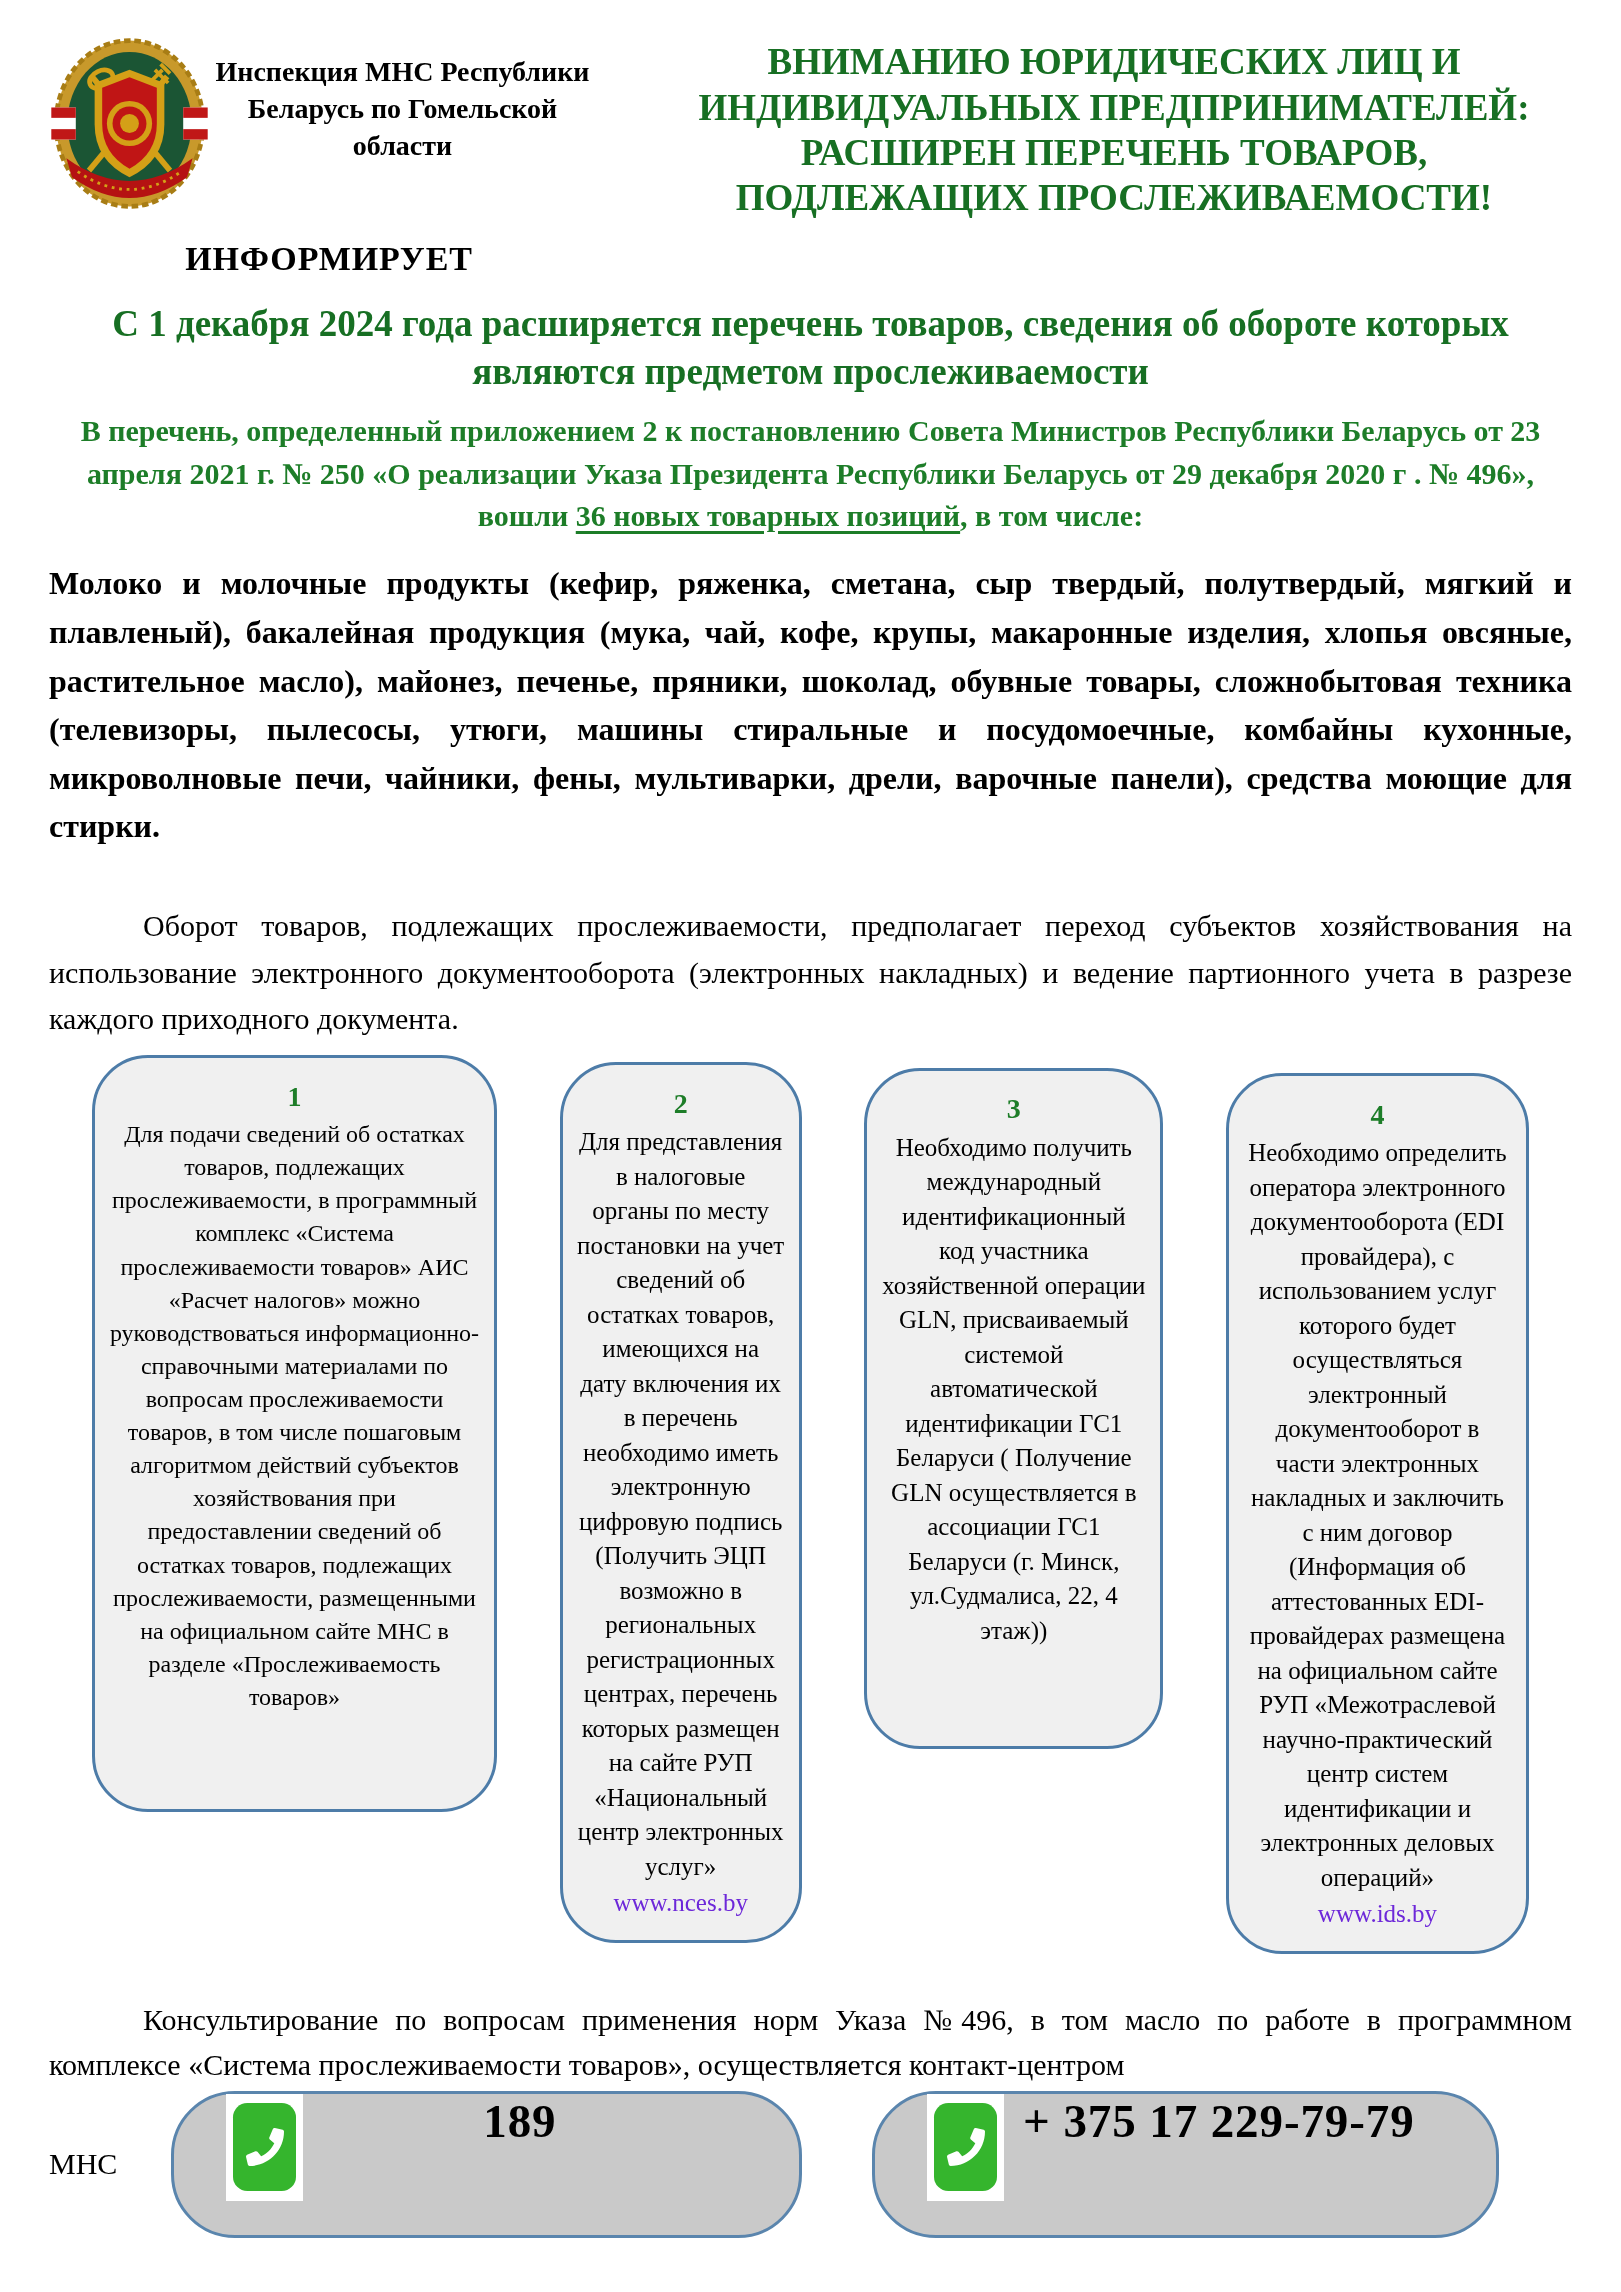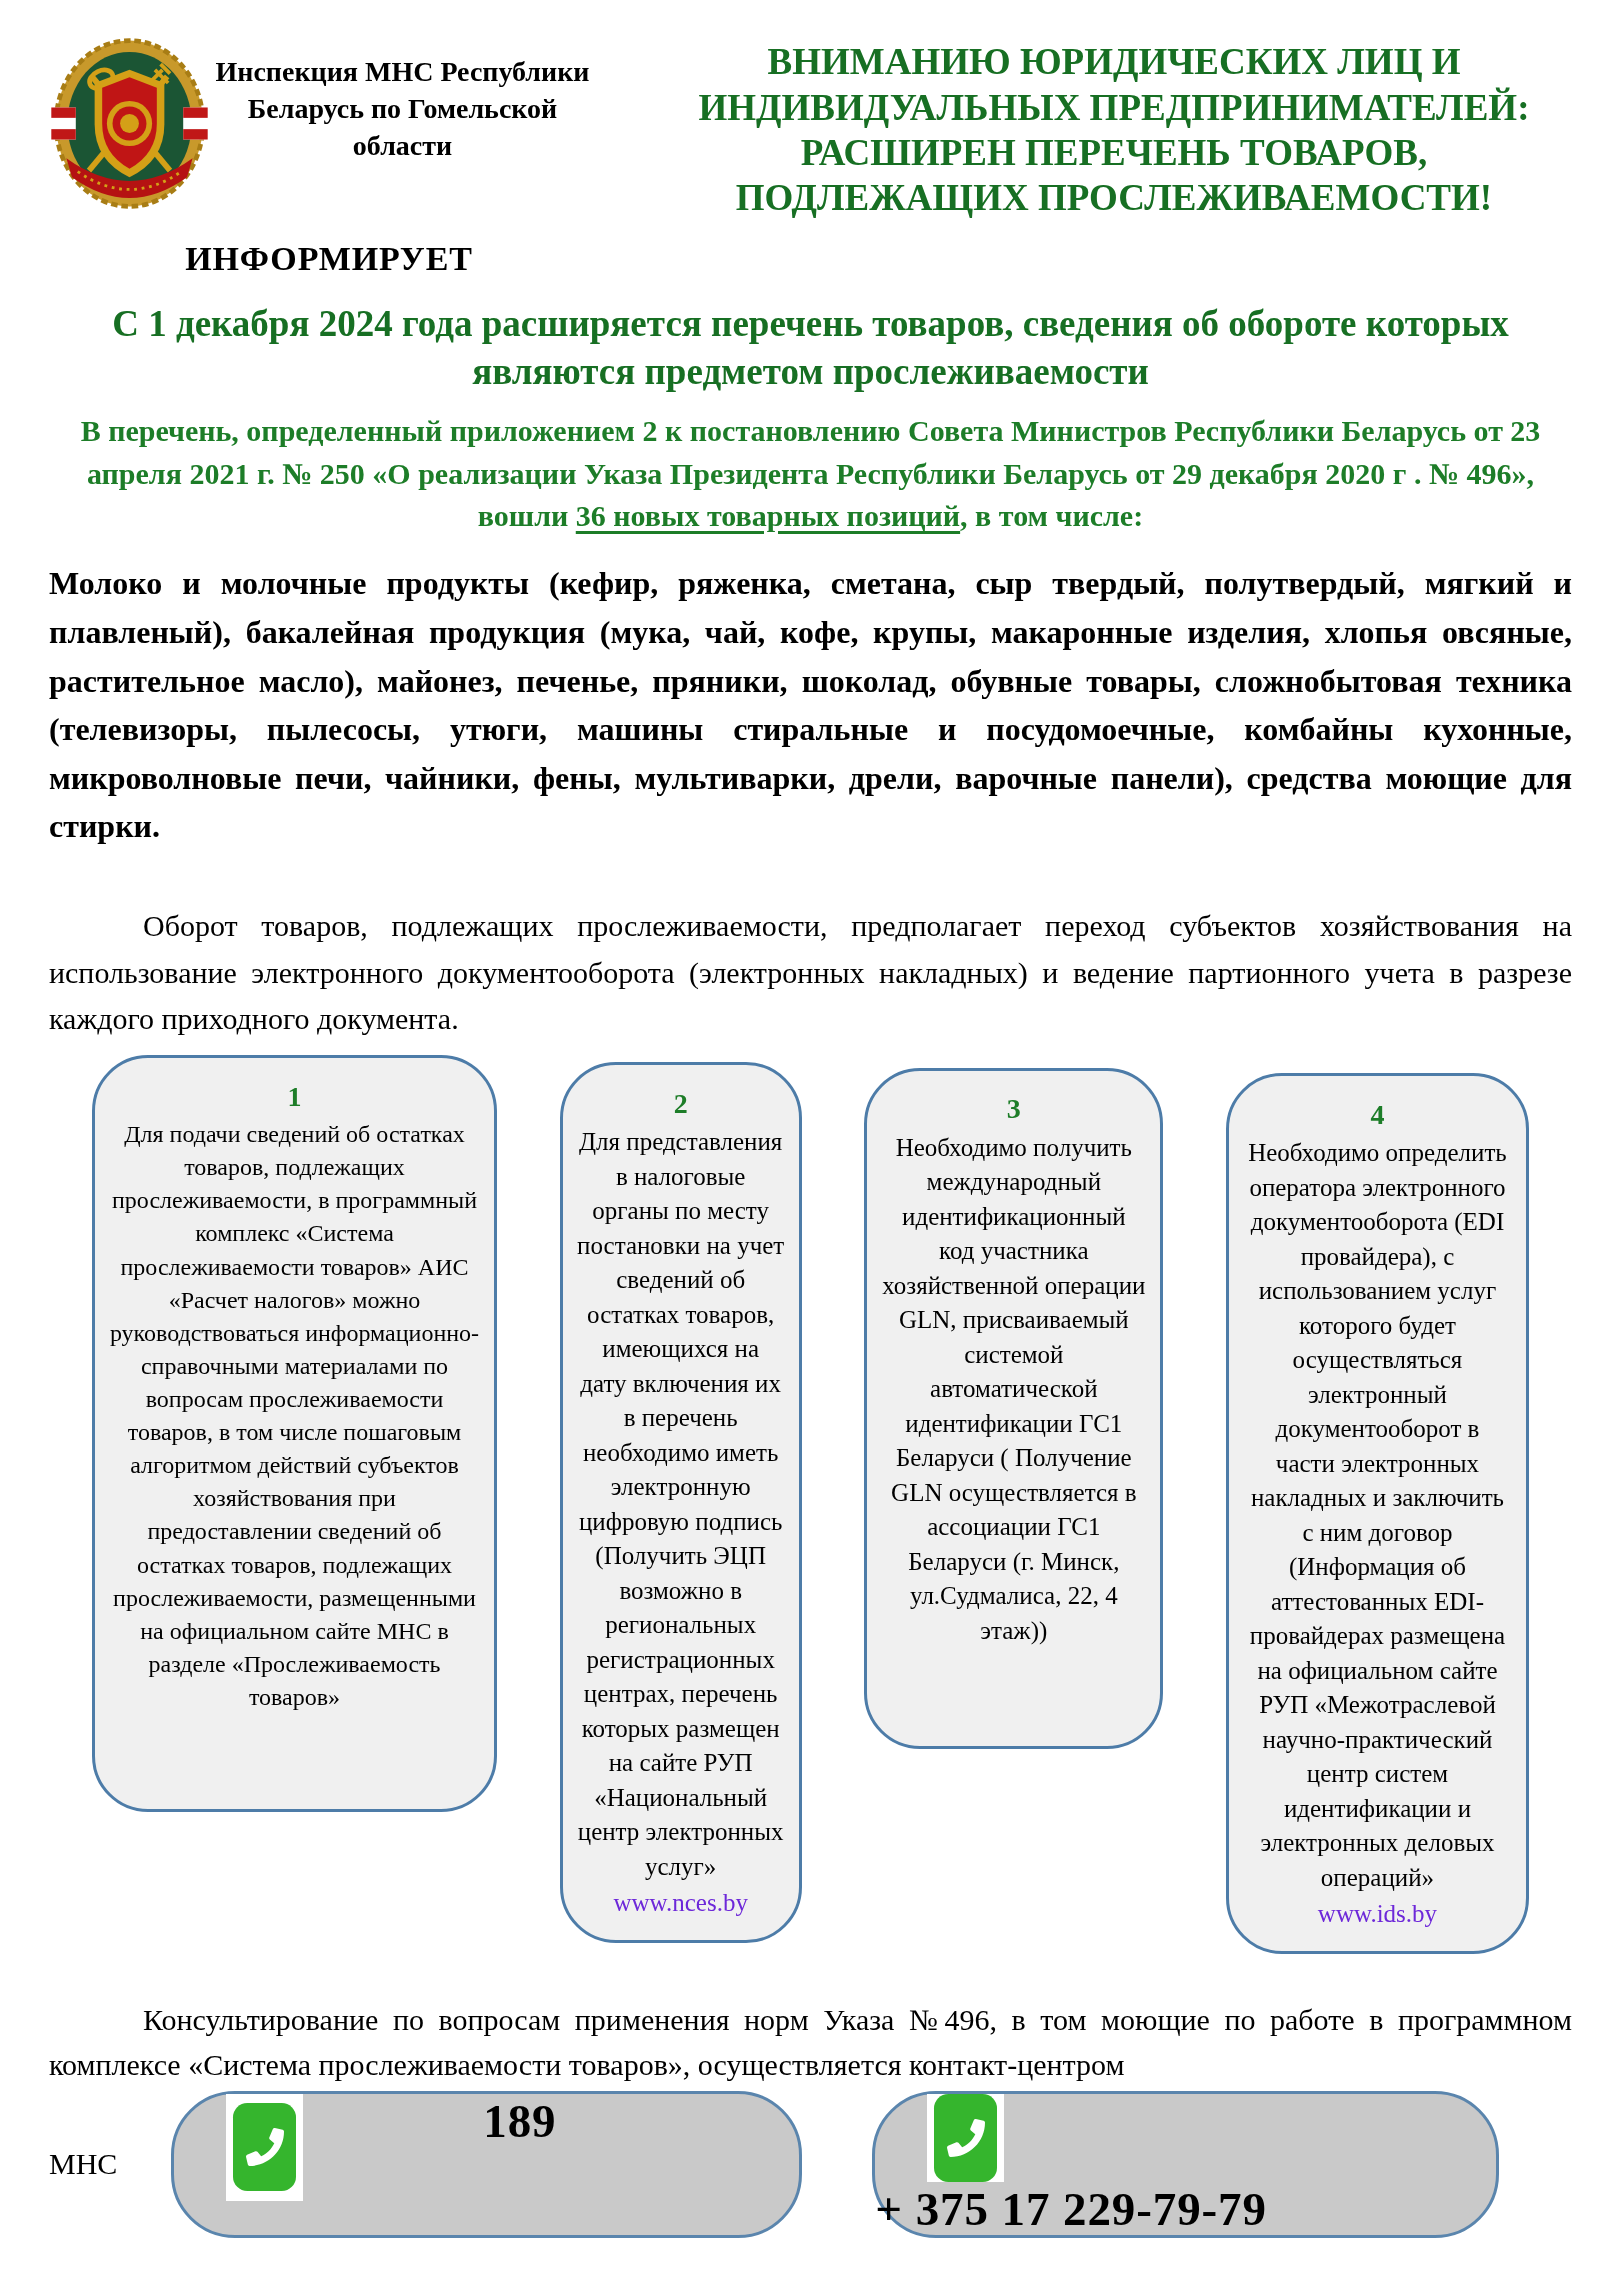--- a/index.html
+++ b/index.html
@@ -74,21 +74,21 @@
     font-size:30px;line-height:1.5;text-align:justify;
     margin-top:43px;text-indent:94px;
   }
   .consult-row{display:flex;align-items:center;margin-top:3.6px;}
   .mns-word{font-size:30px;flex:0 0 auto;margin-right:54px;}
   .phone-pill{
     height:147px;background:#c9c9c9;border:3.6px solid #5a85ad;border-radius:64px;
     display:flex;align-items:flex-start;box-sizing:border-box;cursor:pointer;
   }
   .pill-1{width:631px;margin-right:70px;}
-  .pill-2{width:627px;flex-direction:column;}
+  .pill-2{width:627px;}
   .phone-icon-wrap{
     background:#ffffff;width:77px;height:107px;margin-left:52px;
     display:flex;align-items:center;justify-content:center;flex:0 0 77px;
   }
   .phone-icon{
     background:#35b52d;width:63px;height:88px;border-radius:14.3px;
     display:flex;align-items:center;justify-content:center;
   }
   .phone-icon svg{width:38px;height:38px;}
   .phone-number{
@@ -162,21 +162,21 @@
       <div class="box-number">3</div>
       <span>Необходимо получить международный идентификационный код участника хозяйственной операции GLN, присваиваемый системой автоматической идентификации ГС1 Беларуси ( Получение GLN осуществляется в ассоциации ГС1 Беларуси (г. Минск, ул.Судмалиса, 22, 4 этаж))</span>
     </div>
     <div class="stepbox box-4">
       <div class="box-number">4</div>
       <span>Необходимо определить оператора электронного документооборота (EDI провайдера), с использованием услуг которого будет осуществляться электронный документооборот в части электронных накладных и заключить с ним договор (Информация об аттестованных EDI-провайдерах  размещена на официальном сайте РУП «Межотраслевой научно-практический центр систем идентификации и электронных деловых операций»</span>
       <span class="box-link">www.ids.by</span>
     </div>
   </div>
 
-  <div class="consult">Консультирование по вопросам применения норм Указа №496, в том моющие по работе в программном комплексе «Система прослеживаемости товаров», осуществляется контакт-центром</div>
+  <div class="consult">Консультирование по вопросам применения норм Указа №496, в том масло по работе в программном комплексе «Система прослеживаемости товаров», осуществляется контакт-центром</div>
 
   <div class="consult-row">
     <span class="mns-word">МНС</span>
 
     <div class="phone-pill pill-1">
       <div class="phone-icon-wrap">
         <div class="phone-icon">
           <svg viewBox="0 0 512 512">
               <path fill="#ffffff" d="M493.4 24.6l-104-24c-11.3-2.6-22.9 3.3-27.5 13.9l-48 112c-4.2 9.8-1.4 21.3 6.9 28l60.6 49.6c-36 76.7-98.9 140.5-177.2 177.2l-49.6-60.6c-6.8-8.3-18.2-11.1-28-6.9l-112 48C3.9 366.5-2 378.1.6 389.4l24 104C27.1 504.2 36.7 512 48 512c256.1 0 464-207.5 464-464 0-11.2-7.7-20.9-18.6-23.4z"></path>
             </svg>

